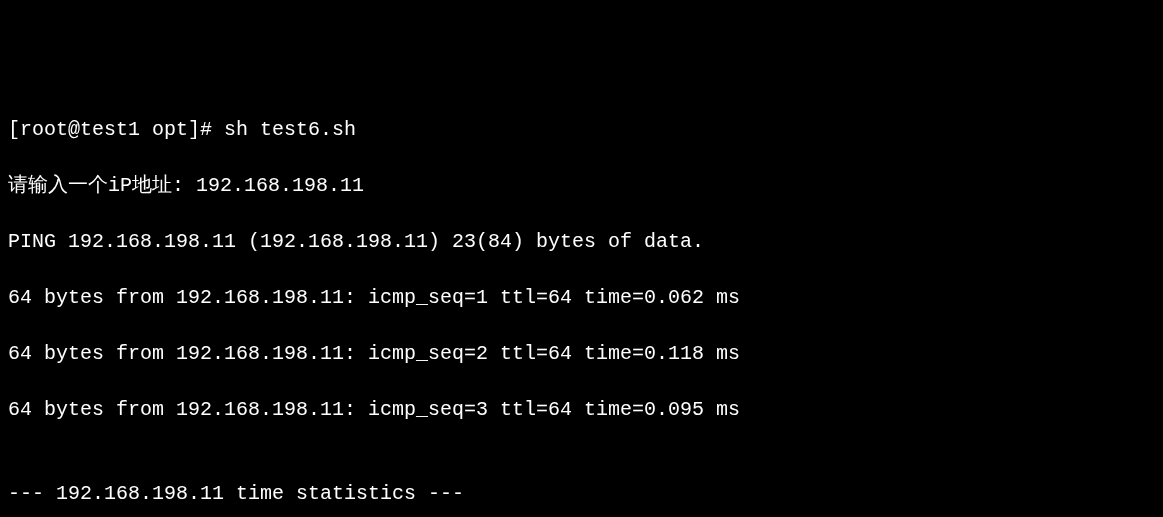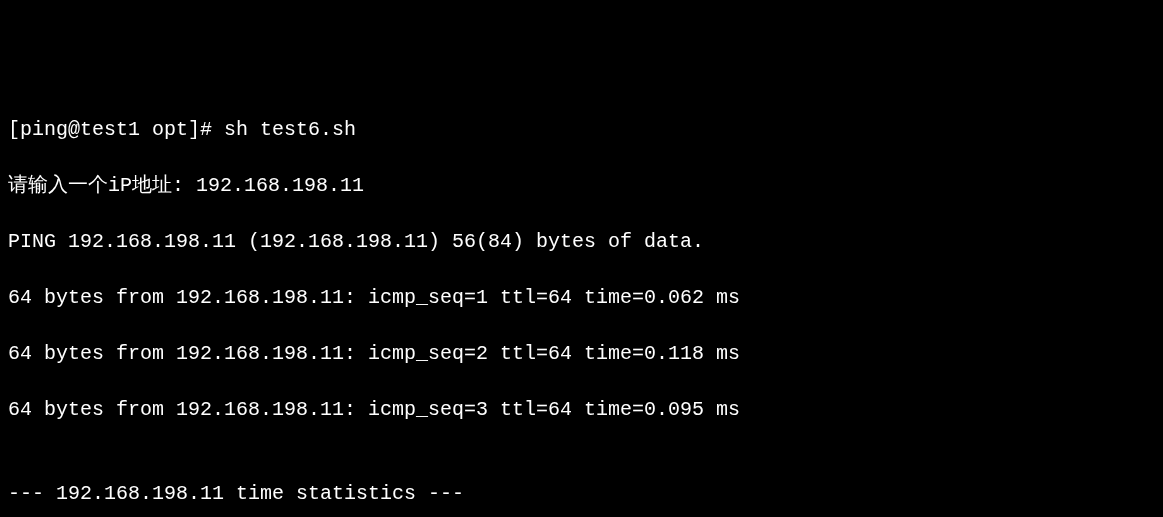--- a/index.html
+++ b/index.html
@@ -21,23 +21,23 @@
     }
     .line {
       display: block;
     }
   </style>
 </head>
 <body>
 
 
 
-<span class="line">[ping@test1 opt]# sh test6.sh</span>
+<span class="line">[root@test1 opt]# sh test6.sh</span>
 <span class="line">请输入一个iP地址: 192.168.198.11</span>
-<span class="line">PING 192.168.198.11 (192.168.198.11) 56(84) bytes of data.</span>
+<span class="line">PING 192.168.198.11 (192.168.198.11) 23(84) bytes of data.</span>
 <span class="line">64 bytes from 192.168.198.11: icmp_seq=1 ttl=64 time=0.062 ms</span>
 <span class="line">64 bytes from 192.168.198.11: icmp_seq=2 ttl=64 time=0.118 ms</span>
 <span class="line">64 bytes from 192.168.198.11: icmp_seq=3 ttl=64 time=0.095 ms</span>
 <span class="line"></span>
 <span class="line">--- 192.168.198.11 time statistics ---</span>
 
 
 
 
 

